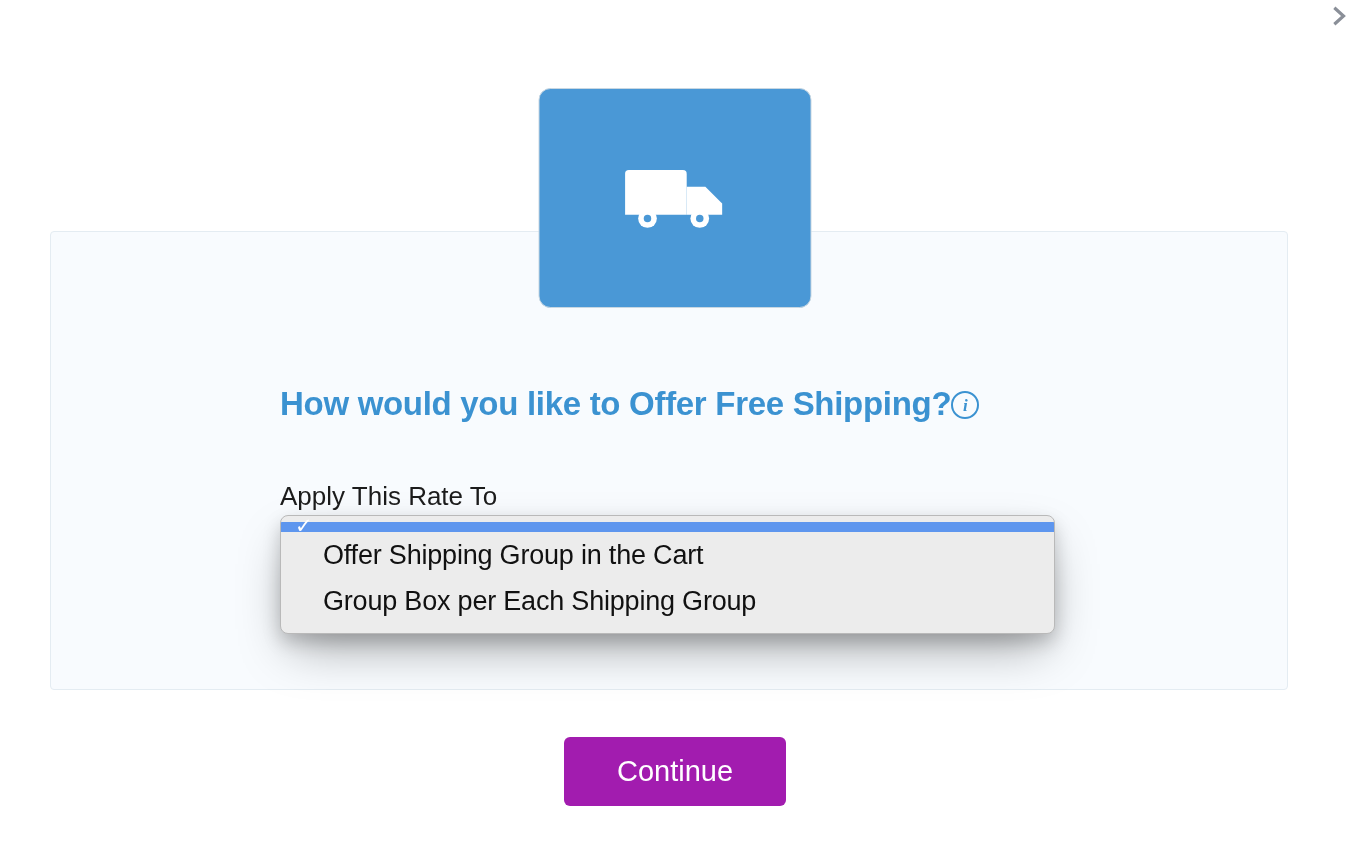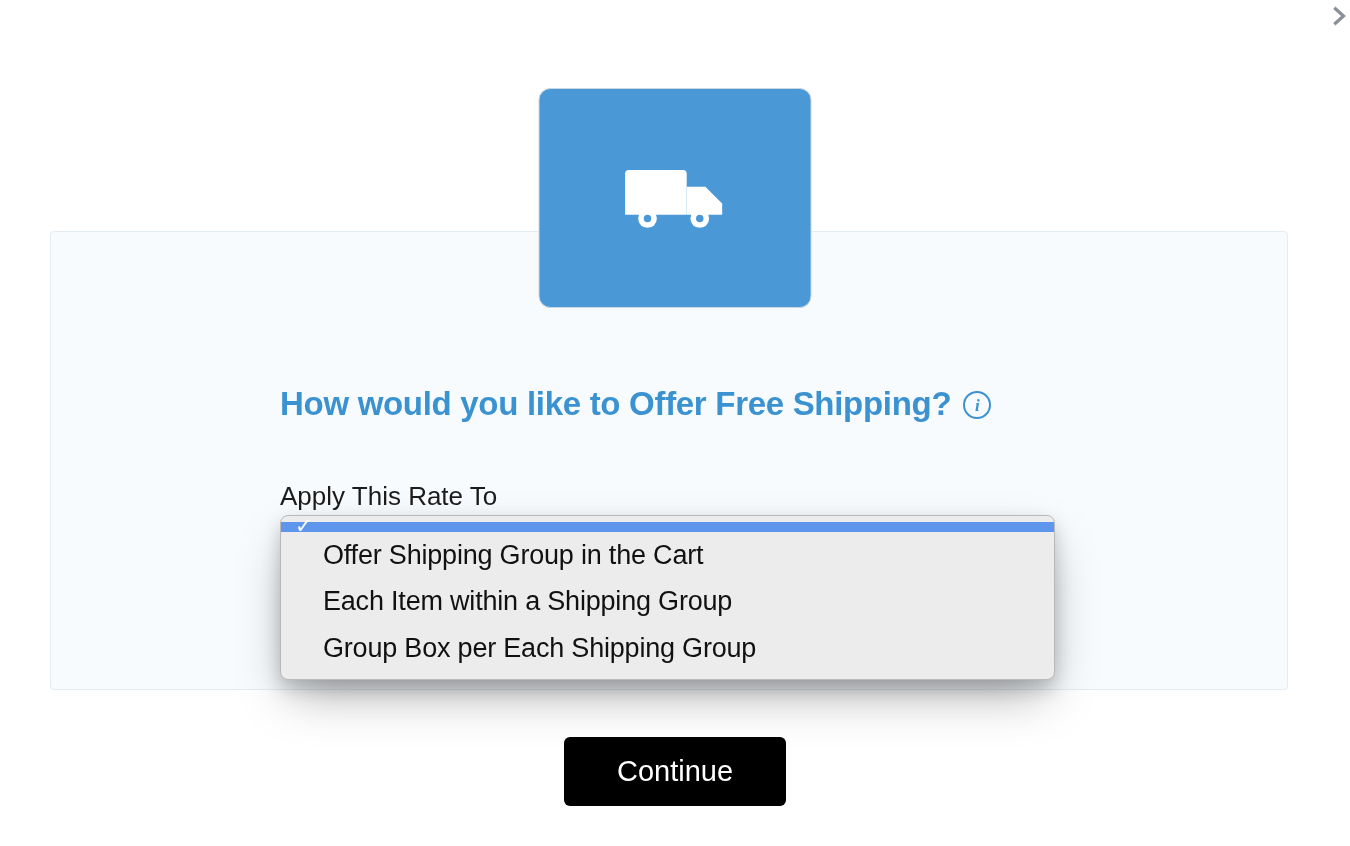--- a/index.html
+++ b/index.html
@@ -49,21 +49,21 @@
   .content {
     position: absolute;
     left: 280px;
     right: 280px;
     top: 385px;
   }
 
   .heading-row {
     display: flex;
     align-items: center;
-    gap: 12px;
+    gap: 0;
   }
   .heading {
     font-size: 33px;
     font-weight: 700;
     color: #3b92d1;
     letter-spacing: -0.3px;
   }
   .info-badge {
     width: 28px; height: 28px;
     border: 2px solid #3b92d1;
@@ -123,21 +123,21 @@
   }
   .dropdown .option.selected .check { display: inline; }
 
   .continue-btn {
     position: absolute;
     left: 50%;
     transform: translateX(-50%);
     top: 737px;
     width: 222px;
     height: 69px;
-    background: #000000;
+    background: #a21caf;
     border: none;
     border-radius: 6px;
     color: #ffffff;
     font-size: 29px;
     font-weight: 500;
     cursor: pointer;
     display: flex;
     align-items: center;
     justify-content: center;
   }
@@ -175,21 +175,17 @@
 <div class="dropdown" role="listbox">
   <div class="option selected" role="option">
     <span class="check">✓</span>
   </div>
   <div class="option" role="option">
     
     <span>Offer Shipping Group in the Cart</span>
   </div>
   <div class="option" role="option">
     
-    <span>Each Item within a Shipping Group</span>
-  </div>
-  <div class="option" role="option">
-    
     <span>Group Box per Each Shipping Group</span>
   </div>
 </div>
 
 <button class="continue-btn">Continue</button>
 
 </body></html>

